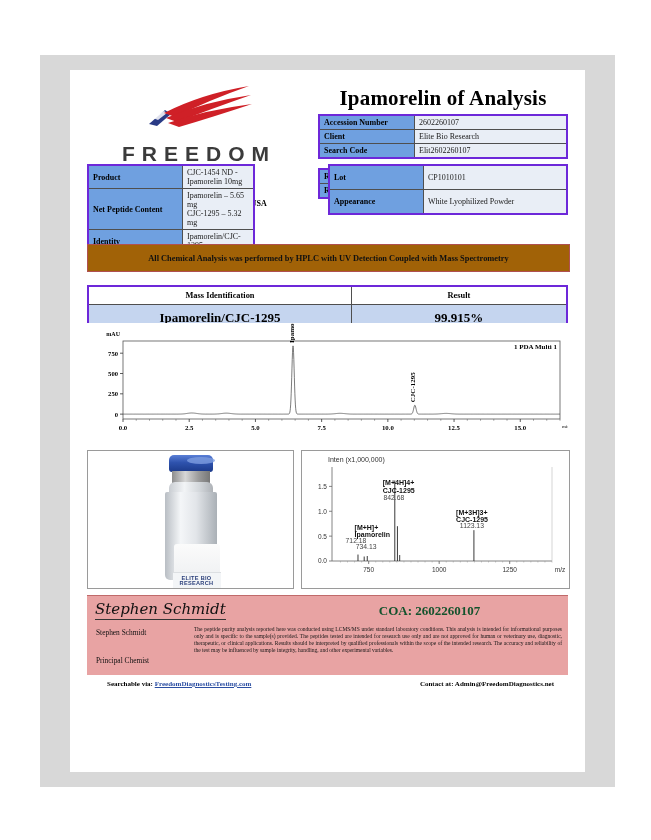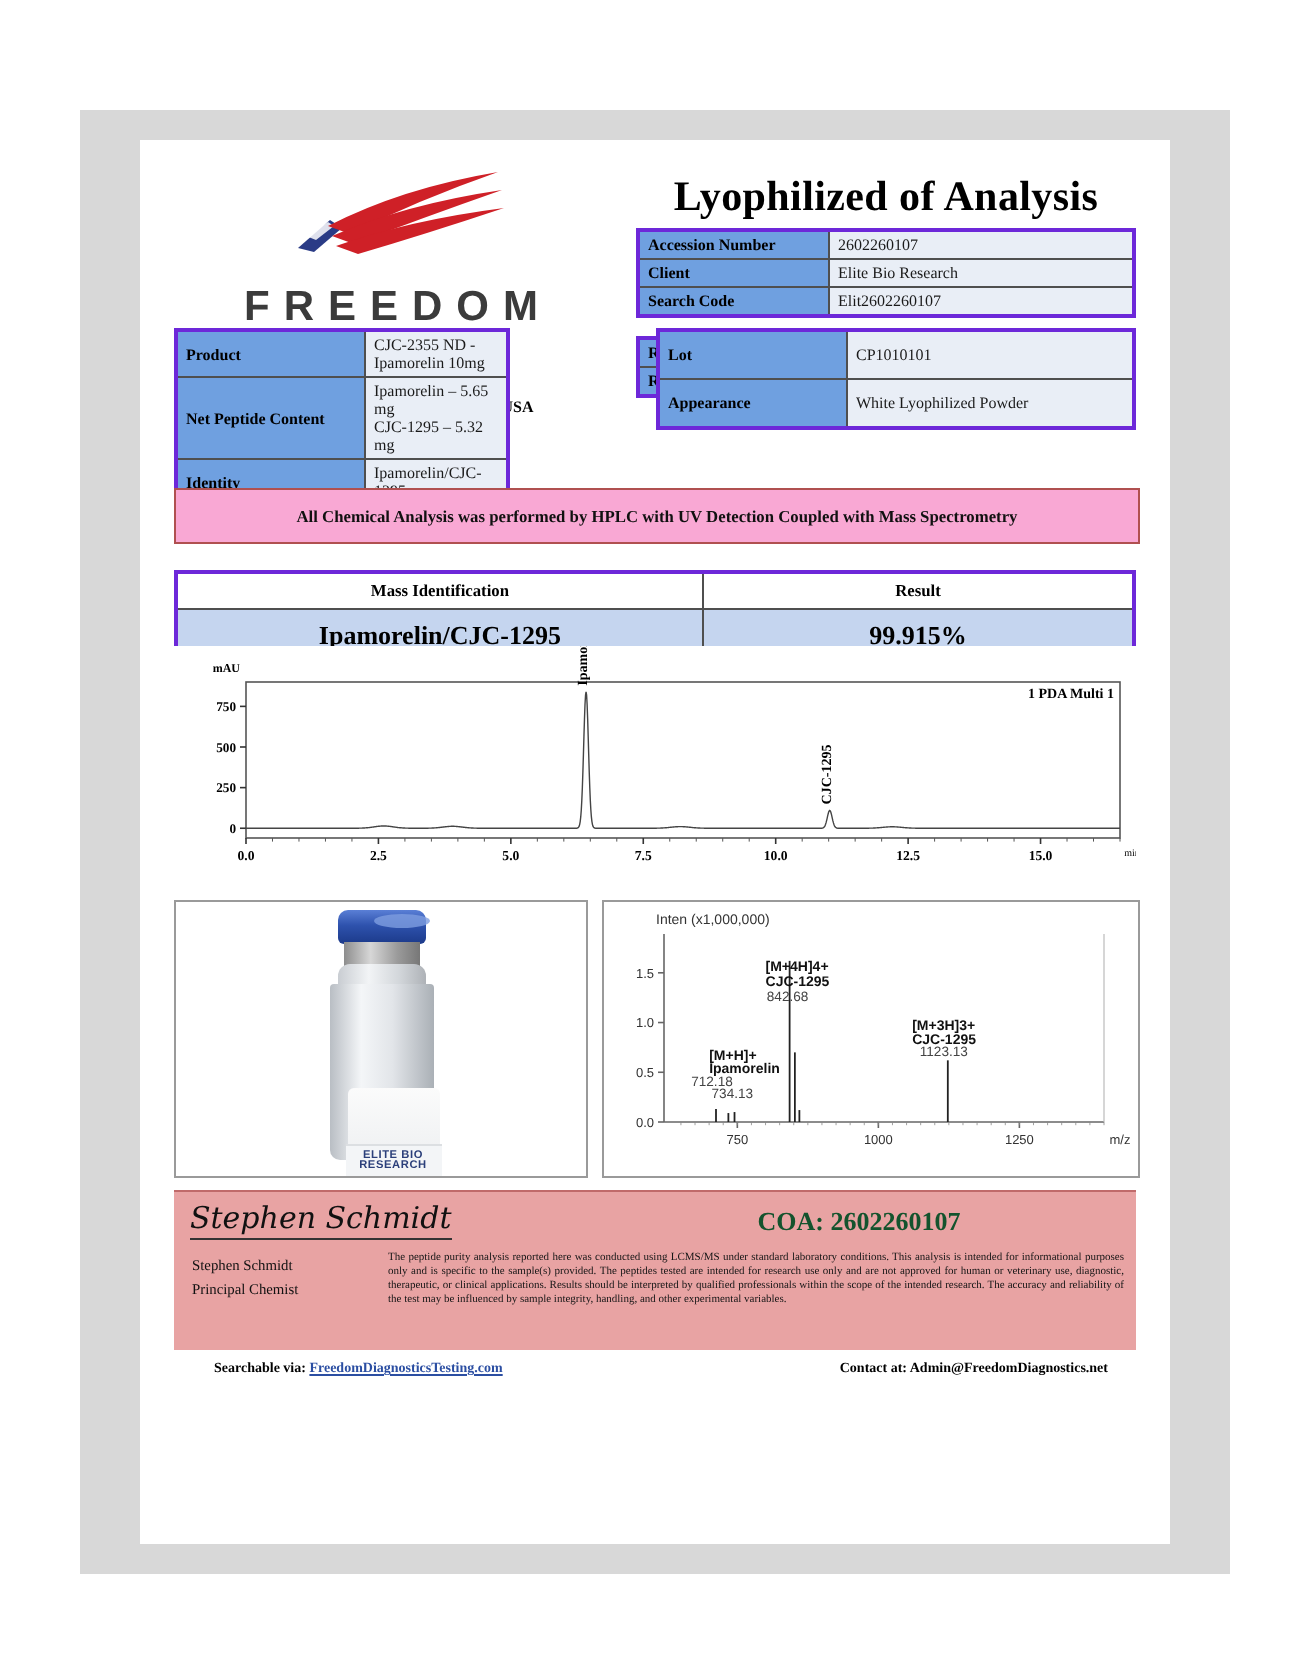--- a/index.html
+++ b/index.html
@@ -37,21 +37,21 @@
   #dates-table{left:248px;top:98px;width:250px;}
   #dates-table td.k{width:86px;}
 
   #product-table{left:17px;top:94px;width:168px;}
   #product-table td.k{width:85px;}
   #product-table td{height:16px;}
   #info-table{left:258px;top:94px;width:240px;}
   #info-table td.k{width:85px;}
   #info-table td{height:19px;}
 
-  .banner{position:absolute;left:17px;top:174px;width:481px;height:26px;background:#f9a8d4;
+  .banner{position:absolute;left:17px;top:174px;width:481px;height:26px;background:#a16207;
       border:1px solid #b05050;display:flex;align-items:center;justify-content:center;
       font-size:8.4px;font-weight:bold;color:#111;text-align:center;}
 
   #mass-table{left:17px;top:215px;width:481px;}
   #mass-table td{border:1px solid #4f4f4f;text-align:center;margin-top:20px;}
   #mass-table td.hd{background:#ffffff;font-size:8.4px;font-weight:bold;padding:4px;}
   #mass-table td.val{background:#c5d5ef;font-size:13px;font-weight:bold;padding:5px;}
 
   
   .chrom{position:absolute;left:17px;top:253px;width:481px;height:119px;background:#fff;}
@@ -84,21 +84,21 @@
       font-family:"Liberation Sans",sans-serif;padding:1px 0;}
 
   
   .sig-box{position:absolute;left:17px;top:525px;width:481px;height:79px;background:#e8a3a3;
       border-top:1px solid #c06a6a;}
   .sig-name{position:absolute;left:8px;top:4px;font-family:"DejaVu Serif",serif;font-style:italic;
       font-size:15px;color:#111;border-bottom:1.2px solid #333;padding-bottom:1px;}
   .coa-num{position:absolute;left:210px;top:7px;width:265px;text-align:center;
       font-size:13px;font-weight:bold;color:#14532d;}
   .sig-who{position:absolute;left:9px;top:32px;font-size:7.4px;color:#111;}
-  .sig-role{position:absolute;left:9px;top:44px;font-size:7.4px;color:#111;}
+  .sig-role{position:absolute;left:9px;top:60px;font-size:7.4px;color:#111;}
   .disclaimer{position:absolute;left:107px;top:30px;width:368px;font-size:5.5px;line-height:7.1px;
       color:#161616;text-align:justify;}
 
   .foot{position:absolute;left:17px;top:610px;width:481px;font-size:7px;font-weight:bold;color:#000;}
   .foot a{color:#2b4ea2;text-decoration:underline;}
   .foot-l{position:absolute;left:20px;top:0;}
   .foot-r{position:absolute;right:14px;top:0;}
 </style>
 </head>
 <body>
@@ -116,21 +116,21 @@
     </svg>
     <div class="logo-word">FREEDOM</div>
     <div class="logo-sub">DIAGNOSTICS</div>
     <div class="usa-line">Proudly Owned and Operated in the USA</div>
     <div class="search-line">
       <span>Searchable via:</span>
       <a href="#">FreedomDiagnosticsTesting.com</a>
     </div>
   </div>
 
-  <div class="coa-title">Lyophilized of Analysis</div>
+  <div class="coa-title">Ipamorelin of Analysis</div>
 
   <table class="tbl" id="accession-table">
     <tbody>
         <tr>
       <td class="k">Accession Number</td>
       <td class="v">2602260107</td>
     </tr>
     <tr>
       <td class="k">Client</td>
       <td class="v">Elite Bio Research</td>
@@ -152,21 +152,21 @@
       <td class="k">Reported Date:</td>
       <td class="v">2/27/2026</td>
     </tr>
   </tbody>
     </table>
 
   <table class="tbl" id="product-table">
     <tbody>
         <tr>
       <td class="k">Product</td>
-      <td class="v" style="white-space:pre-line;">CJC-2355 ND - Ipamorelin 10mg</td>
+      <td class="v" style="white-space:pre-line;">CJC-1454 ND - Ipamorelin 10mg</td>
     </tr>
     <tr>
       <td class="k">Net Peptide Content</td>
       <td class="v" style="white-space:pre-line;">Ipamorelin – 5.65 mg
 CJC-1295 – 5.32 mg</td>
     </tr>
     <tr>
       <td class="k">Identity</td>
       <td class="v">Ipamorelin/CJC-1295</td>
     </tr>

